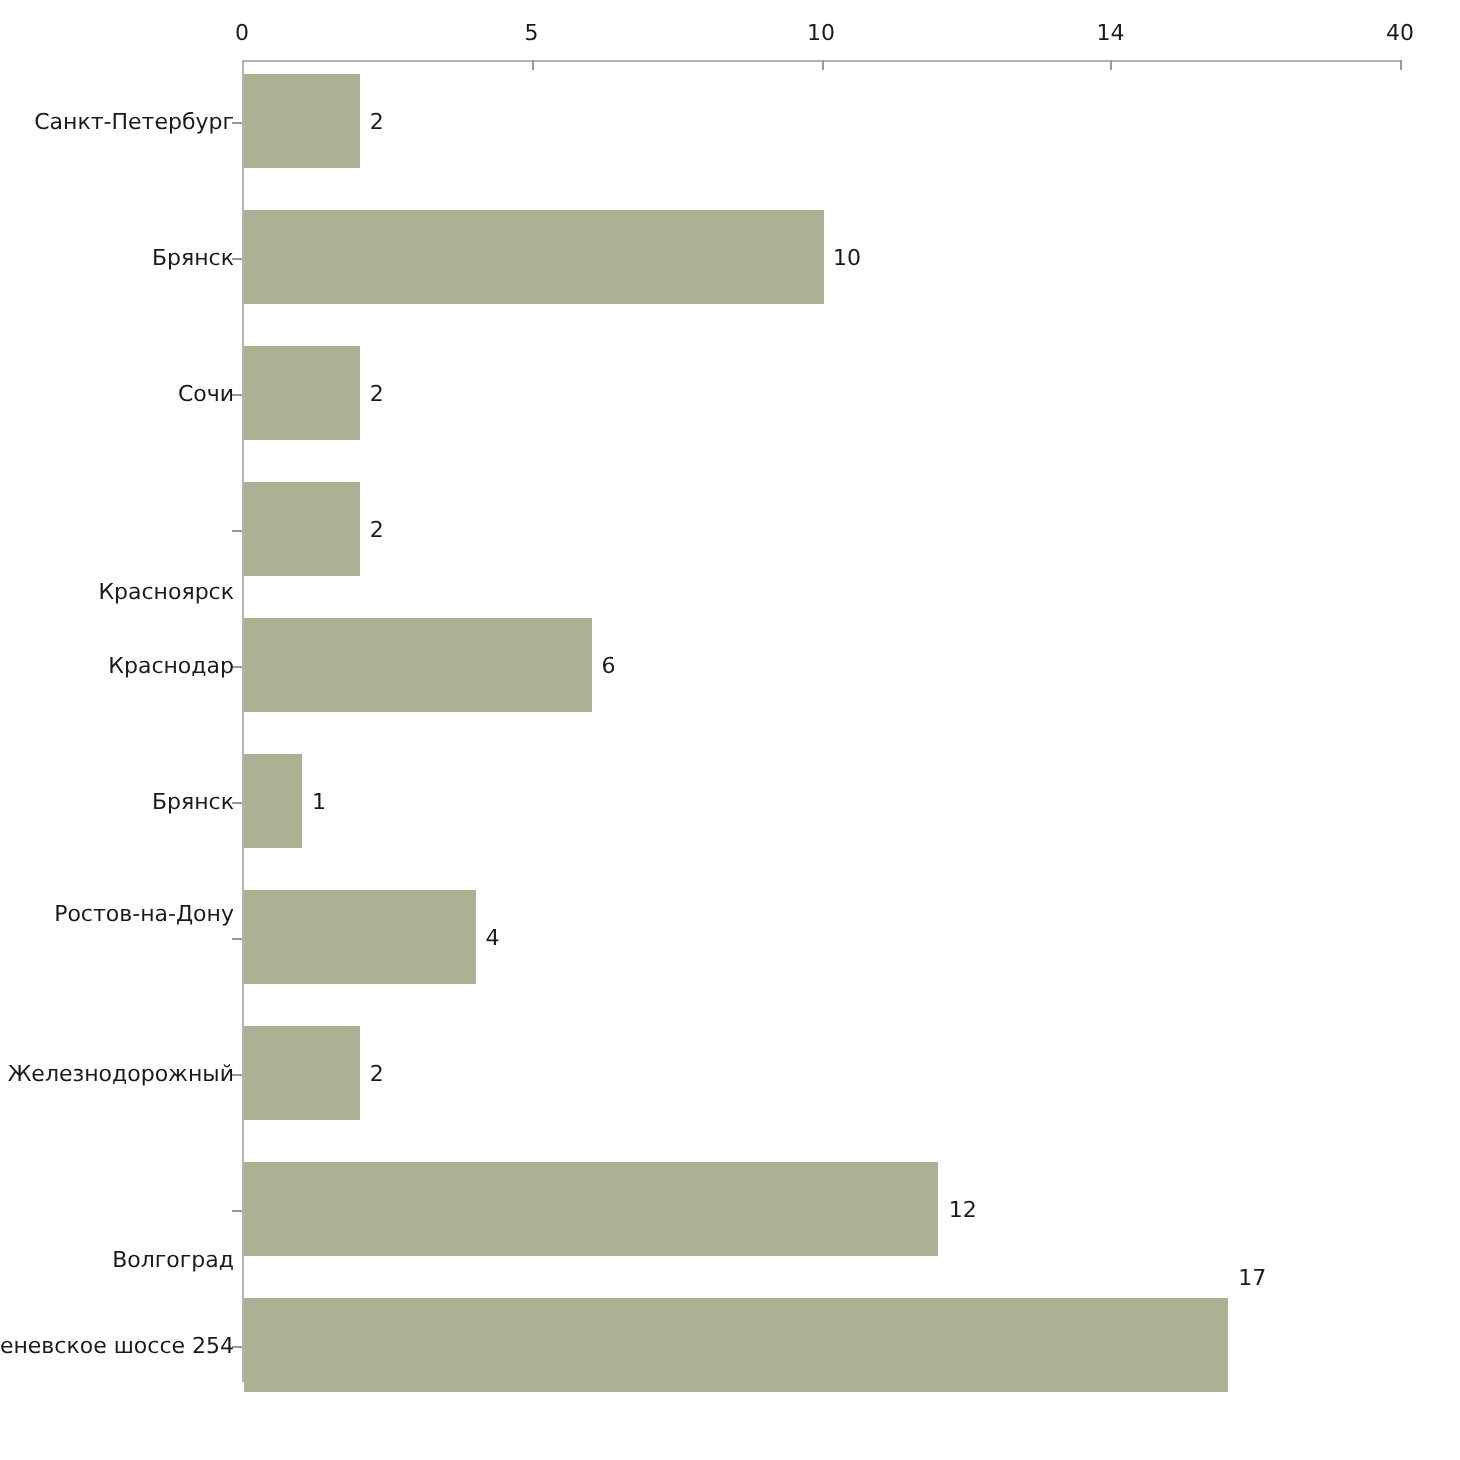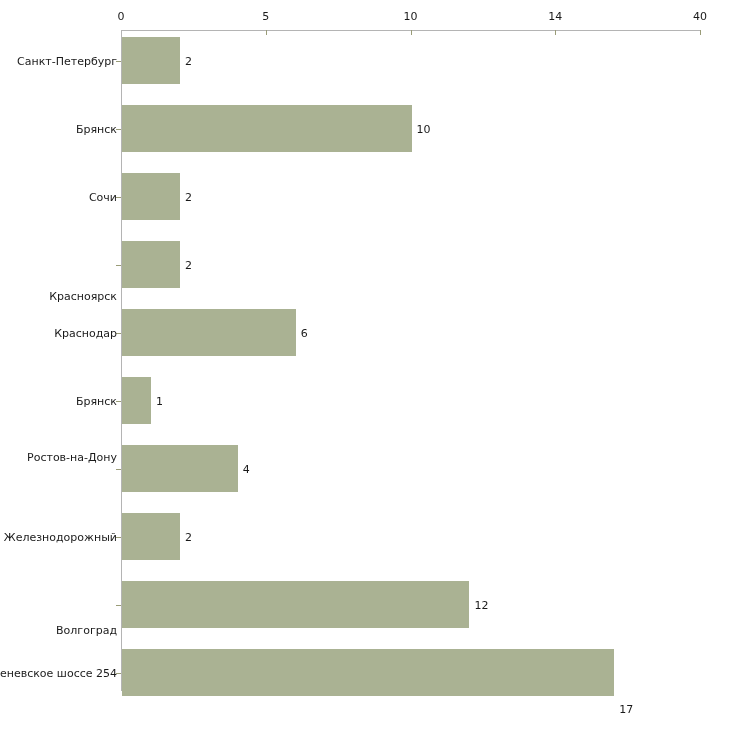--- a/index.html
+++ b/index.html
@@ -159,17 +159,17 @@
         <div class="bar-value" style="left: 300.7px; top: 332.5px;">6</div>
         <div class="bar" style="top: 377px; width: 28.95px; background: rgb(170, 178, 147);"></div>
         <div class="bar-value" style="left: 155.95px; top: 400.5px;">1</div>
         <div class="bar" style="top: 445px; width: 115.8px; background: rgb(170, 178, 147);"></div>
         <div class="bar-value" style="left: 242.8px; top: 468.5px;">4</div>
         <div class="bar" style="top: 513px; width: 57.9px; background: rgb(170, 178, 147);"></div>
         <div class="bar-value" style="left: 184.9px; top: 536.5px;">2</div>
         <div class="bar" style="top: 581px; width: 347.4px; background: rgb(170, 178, 147);"></div>
         <div class="bar-value" style="left: 474.4px; top: 604.5px;">12</div>
         <div class="bar" style="top: 649px; width: 492.15px; background: rgb(170, 178, 147);"></div>
-        <div class="bar-value" style="left: 619.15px; top: 709px;">17</div>
+        <div class="bar-value" style="left: 619.15px; top: 639px;">17</div>
       </div>
 
   </div>
 </div>
 
 </body></html>

